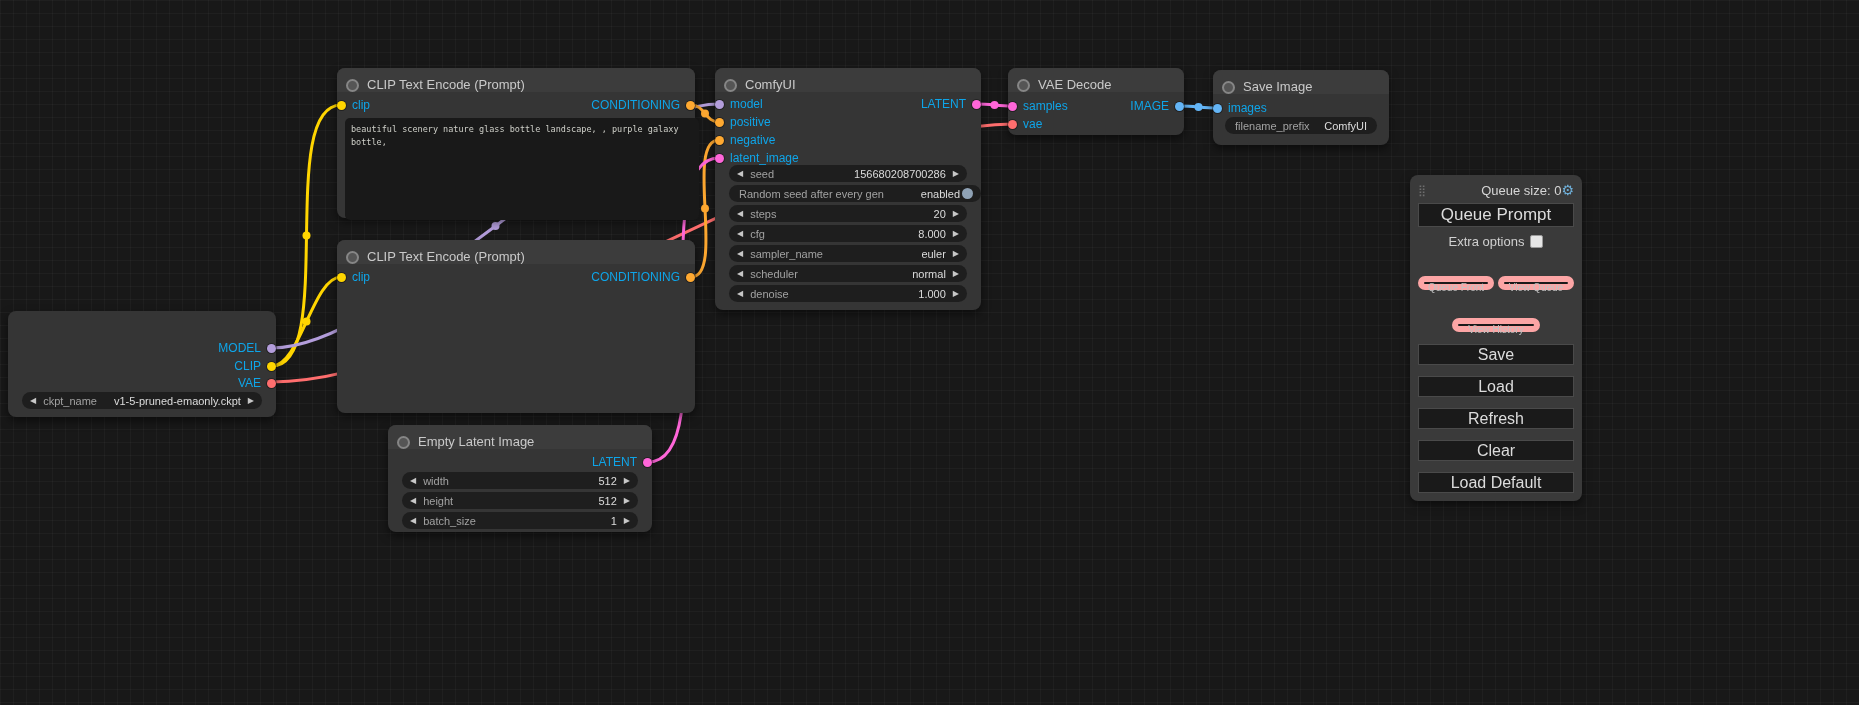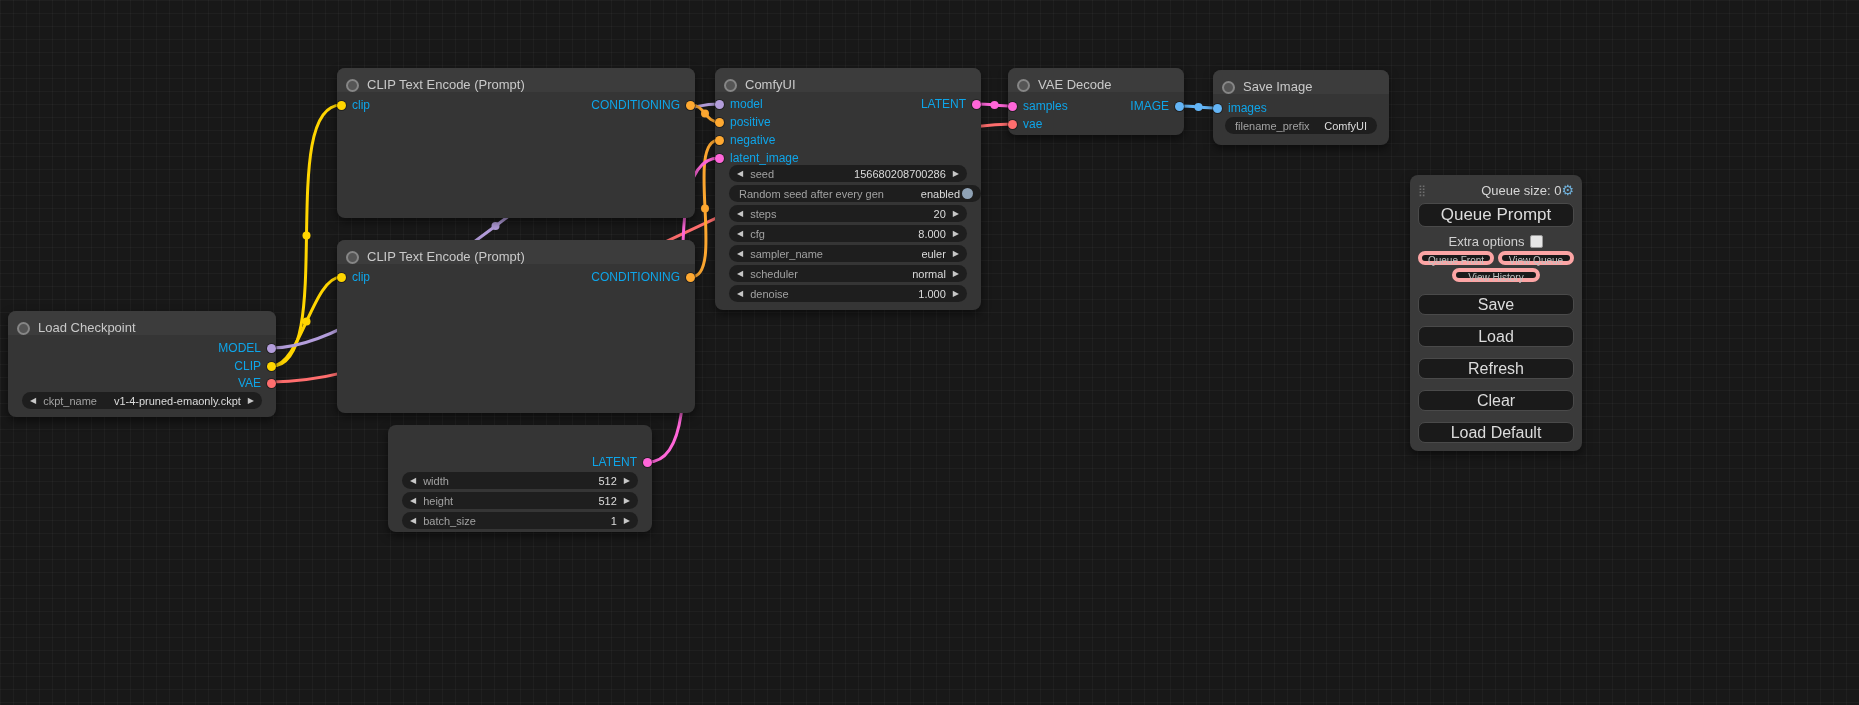--- a/index.html
+++ b/index.html
@@ -35,32 +35,32 @@
   .knob{width:11px;height:11px;border-radius:50%;background:#8fa2b5;flex:0 0 auto;}
   .prompt-text{position:absolute;background:#191919;border-radius:5px;padding:5px 6px;
     font-family:"DejaVu Sans Mono",monospace;font-size:8.5px;line-height:1.55;
     color:#cfd0c9;white-space:pre-wrap;z-index:3;overflow:hidden;}
   #menu{position:absolute;z-index:4;background:#3a3a3a;border-radius:8px;
     box-shadow:0 4px 10px rgba(0,0,0,.5);padding:6px 8px 8px;display:flex;flex-direction:column;}
   .menu-header{display:flex;align-items:center;height:18px;margin-bottom:4px;}
   .drag-handle{color:#6e6e6e;font-size:11px;cursor:move;}
   .queue-size{flex:1;text-align:right;color:#d6d6d6;font-size:13px;}
   .gear-icon{color:#6fb0da;font-size:14px;cursor:pointer;}
-  .btn{display:block;width:100%;background:#1a1a1a;border:1px solid #4a4a4a;border-radius:7px;
+  .btn{display:block;width:100%;background:#1a1a1a;border:1px solid #4a4a4a;border-radius:0;
     color:#dcdcdc;font-family:inherit;font-size:16px;height:21px;line-height:19px;padding:0;cursor:pointer;}
   .btn.queue{height:24px;font-size:17px;line-height:22px;margin-bottom:6px;}
   .btn.stack{margin-top:11px;}
   .btn.first{margin-top:9px;}
   .extra-row{display:flex;align-items:center;justify-content:center;gap:6px;height:16px;
     color:#d0d0d0;font-size:13px;margin-bottom:2px;}
   .checkbox{width:11px;height:11px;background:#e6e6e6;border-radius:2px;border:1px solid #9a9a9a;cursor:pointer;}
   .pill-row{display:flex;gap:4px;margin-bottom:3px;}
   .pill-row.center{padding:0 34px;}
-  .pill{flex:1;background:#1a1a1a;border:4px solid #fca5a5;border-radius:9px;color:#c2c2c2;
-    font-family:inherit;font-size:10px;height:14px;line-height:12px;padding:0;cursor:pointer;}
+  .pill{flex:1;background:#1a1a1a;border:6px solid #fca5a5;border-radius:9px;color:#c2c2c2;
+    font-family:inherit;font-size:10px;height:14px;line-height:12px;padding:0;cursor:pointer;margin-top:25px;}
 </style>
 </head>
 <body>
 
 <div id="canvas">
 
   <svg id="wires" width="1859" height="705" viewBox="0 0 1859 705">
     <path d="M 272 366 C 337 366 276 105 341 105" stroke="#FFD500"></path>
     <path d="M 272 366 C 300 366 313 277 341 277" stroke="#FFD500"></path>
     <path d="M 272 348 C 392 348 599 104 719 104" stroke="#B39DDB"></path>
@@ -75,24 +75,20 @@
     <circle cx="495.5" cy="226" r="4" fill="#B39DDB"></circle>
     <circle cx="642" cy="253" r="4" fill="#FF6E6E"></circle>
     <circle cx="705" cy="113.5" r="4" fill="#FFA931"></circle>
     <circle cx="705" cy="208.5" r="4" fill="#FFA931"></circle>
     <circle cx="683.5" cy="310" r="4" fill="#FF66D9"></circle>
     <circle cx="994.5" cy="105" r="4" fill="#FF66D9"></circle>
     <circle cx="1198.5" cy="107" r="4" fill="#64B5F6"></circle>
   </svg>
 
   <div class="node" style="left:8px;top:311px;width:268px;height:106px">
-    <div class="node-title">
-      <span class="collapse-dot"></span>
-      <span>Load Checkpoint</span>
-    </div>
     <div class="slot-row out-only" style="top:28px">
       <span class="port">
         <span>MODEL</span>
         <span class="dot" style="background: rgb(179, 157, 219);"></span>
       </span>
     </div>
     <div class="slot-row out-only" style="top:46px">
       <span class="port">
         <span>CLIP</span>
         <span class="dot" style="background: rgb(255, 213, 0);"></span>
@@ -100,60 +96,65 @@
     </div>
     <div class="slot-row out-only" style="top:63px">
       <span class="port">
         <span>VAE</span>
         <span class="dot" style="background: rgb(255, 110, 110);"></span>
       </span>
     </div>
     <div class="widget" style="left:14px;right:14px;top:81px">
       <span class="arrow">◀</span>
       <span class="wlabel">ckpt_name</span>
-      <span class="wvalue">v1-4-pruned-emaonly.ckpt</span>
+      <span class="wvalue">v1-5-pruned-emaonly.ckpt</span>
       <span class="arrow">▶</span>
     </div>
   </div>
 
   <div class="node" style="left:337px;top:68px;width:358px;height:150px">
     <div class="node-title">
       <span class="collapse-dot"></span>
       <span>CLIP Text Encode (Prompt)</span>
     </div>
     <div class="slot-row both" style="top:28px">
       <span class="port">
         <span class="dot" style="background: rgb(255, 213, 0);"></span>
         <span>clip</span>
       </span>
       <span class="port">
         <span>CONDITIONING</span>
         <span class="dot" style="background: rgb(255, 169, 49);"></span>
       </span>
     </div>
+    <div class="prompt-text" style="left:8px;top:50px;width:342px;height:92px">beautiful scenery nature glass bottle landscape, , purple galaxy bottle,</div>
   </div>
 
   <div class="node" style="left:337px;top:240px;width:358px;height:173px">
     <div class="node-title">
       <span class="collapse-dot"></span>
       <span>CLIP Text Encode (Prompt)</span>
     </div>
     <div class="slot-row both" style="top:28px">
       <span class="port">
         <span class="dot" style="background: rgb(255, 213, 0);"></span>
         <span>clip</span>
       </span>
       <span class="port">
         <span>CONDITIONING</span>
         <span class="dot" style="background: rgb(255, 169, 49);"></span>
       </span>
     </div>
   </div>
 
   <div class="node" style="left:388px;top:425px;width:264px;height:107px">
+    <div class="node-title">
+      <span class="collapse-dot"></span>
+      <span>Empty Latent Image</span>
+    </div>
     <div class="slot-row out-only" style="top:28px">
       <span class="port">
         <span>LATENT</span>
         <span class="dot" style="background: rgb(255, 102, 217);"></span>
       </span>
     </div>
     <div class="widget" style="left:14px;right:14px;top:47px">
       <span class="arrow">◀</span>
       <span class="wlabel">width</span>
       <span class="wvalue">512</span>

